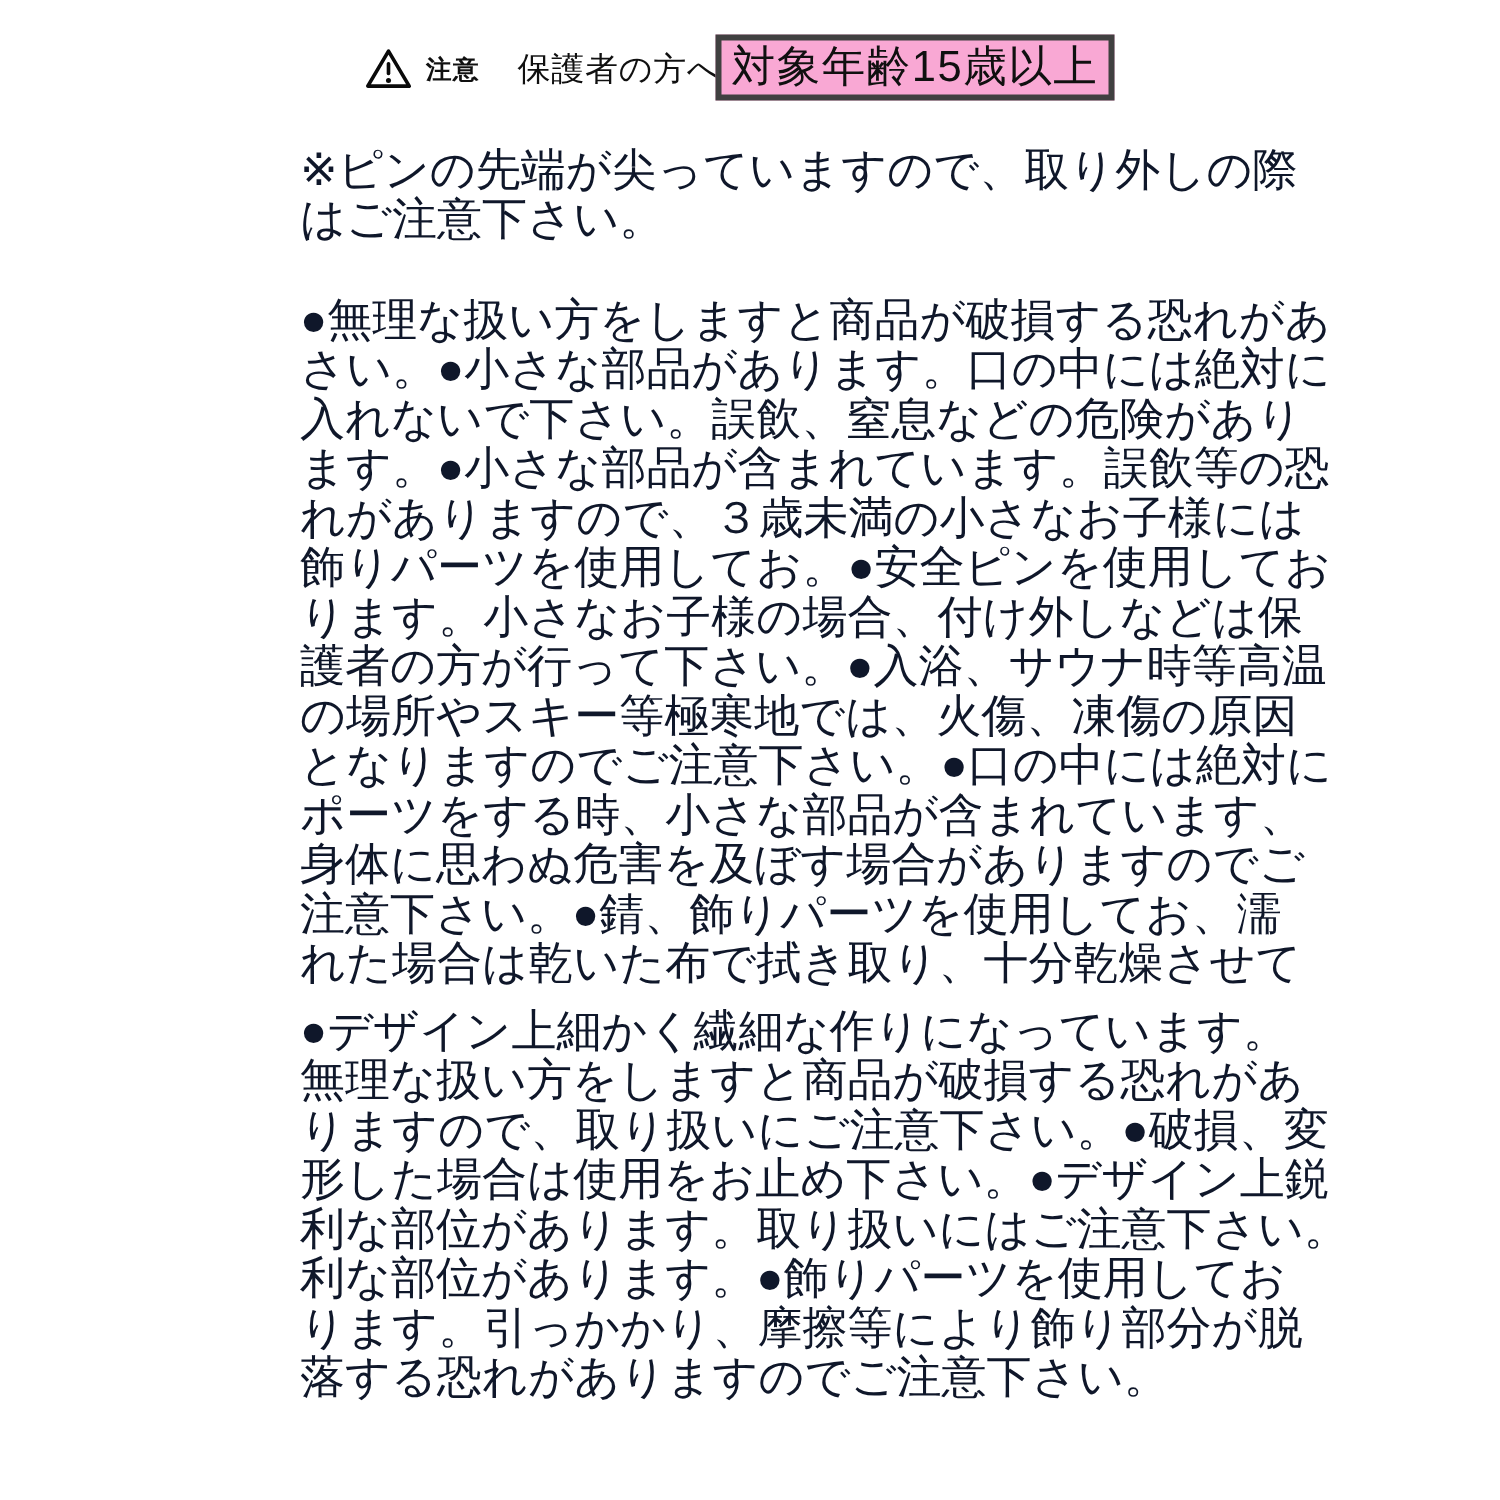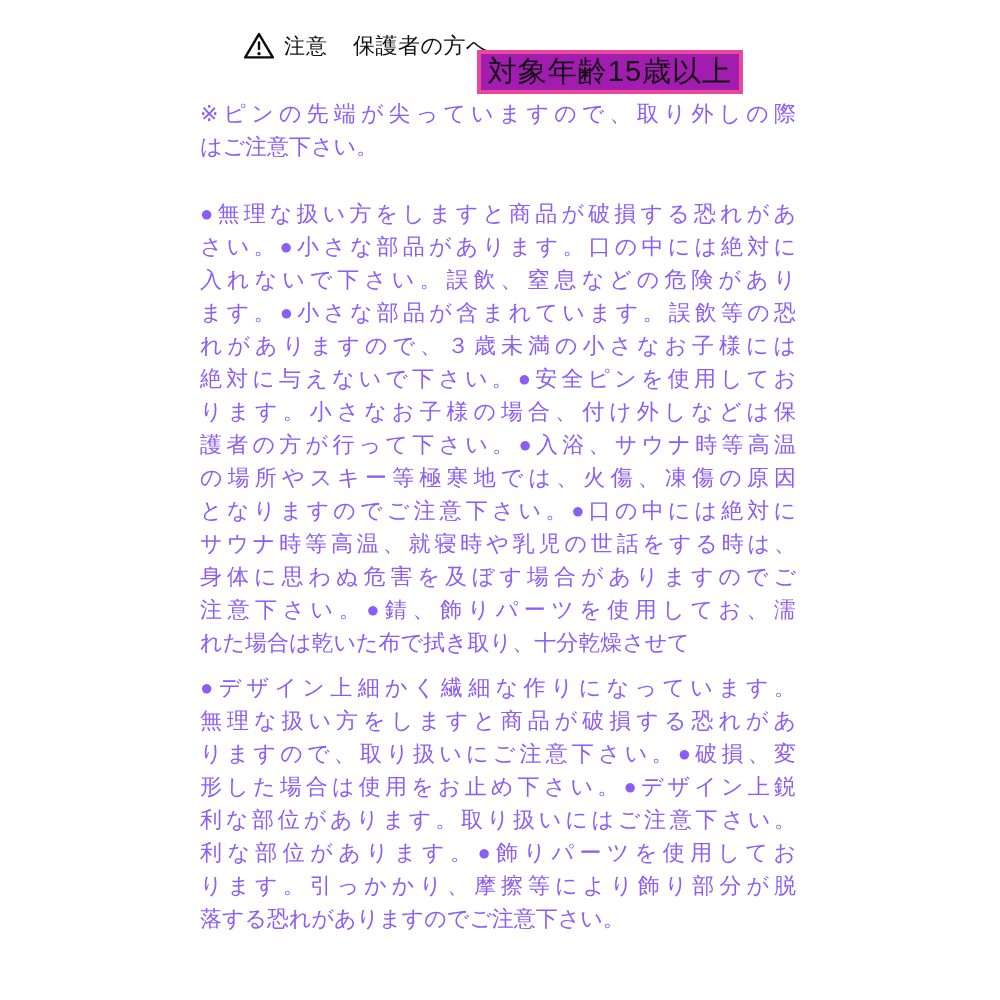--- a/index.html
+++ b/index.html
@@ -32,59 +32,59 @@
     display: flex;
     align-items: center;
   }
   .warn-triangle {
     width: 32px;
     height: 28px;
     display: inline-block;
     flex: 0 0 auto;
   }
   .caution-label {
-    font-size: 21px;
+    font-size: 17px;
     letter-spacing: 1px;
     margin-left: 9px;
     white-space: nowrap;
+    font-weight: bold;
   }
   .audience-label {
     font-size: 22px;
     letter-spacing: 0.5px;
     margin-left: 25px;
     white-space: nowrap;
   }
   .age-box {
     position: absolute;
     left: 234px;
     top: 0;
     width: 258px;
     height: 36px;
-    border: 4px solid #ec4899;
+    border: 4px solid #404040;
     display: flex;
     align-items: center;
     justify-content: center;
     font-size: 29px;
     letter-spacing: 1px;
     white-space: nowrap;
-    background: #a21caf;
-    margin-top: 27px;
+    background: #f9a8d4;
   }
 
   
   .textblock {
     position: absolute;
     left: 200px;
     top: 0;
     width: 596px;
   }
   .para {
-    font-size: 22px;
+    font-size: 30px;
     line-height: 33px;
-    color: #8b5cf6;
+    color: #0f172a;
   }
   .para-pin-notice   { margin-top: 97px; }
   .para-safety       { margin-top: 34px; }
   .para-design       { margin-top: 12px; }
 
   .text-line {
     height: 33px;
     white-space: nowrap;
     text-align: justify;
     text-align-last: justify;
@@ -117,26 +117,26 @@
       <div class="text-line">※ピンの先端が尖っていますので、取り外しの際</div>
       <div class="text-line">はご注意下さい。</div>
     </div>
 
   <div class="para para-safety">
       <div class="text-line">●無理な扱い方をしますと商品が破損する恐れがあ</div>
       <div class="text-line">さい。●小さな部品があります。口の中には絶対に</div>
       <div class="text-line">入れないで下さい。誤飲、窒息などの危険があり</div>
       <div class="text-line">ます。●小さな部品が含まれています。誤飲等の恐</div>
       <div class="text-line">れがありますので、３歳未満の小さなお子様には</div>
-      <div class="text-line">絶対に与えないで下さい。●安全ピンを使用してお</div>
+      <div class="text-line">飾りパーツを使用してお。●安全ピンを使用してお</div>
       <div class="text-line">ります。小さなお子様の場合、付け外しなどは保</div>
       <div class="text-line">護者の方が行って下さい。●入浴、サウナ時等高温</div>
       <div class="text-line">の場所やスキー等極寒地では、火傷、凍傷の原因</div>
       <div class="text-line">となりますのでご注意下さい。●口の中には絶対に</div>
-      <div class="text-line">サウナ時等高温、就寝時や乳児の世話をする時は、</div>
+      <div class="text-line">ポーツをする時、小さな部品が含まれています、</div>
       <div class="text-line">身体に思わぬ危害を及ぼす場合がありますのでご</div>
       <div class="text-line">注意下さい。●錆、飾りパーツを使用してお、濡</div>
       <div class="text-line">れた場合は乾いた布で拭き取り、十分乾燥させて</div>
     </div>
 
   <div class="para para-design">
       <div class="text-line">●デザイン上細かく繊細な作りになっています。</div>
       <div class="text-line">無理な扱い方をしますと商品が破損する恐れがあ</div>
       <div class="text-line">りますので、取り扱いにご注意下さい。●破損、変</div>
       <div class="text-line">形した場合は使用をお止め下さい。●デザイン上鋭</div>

